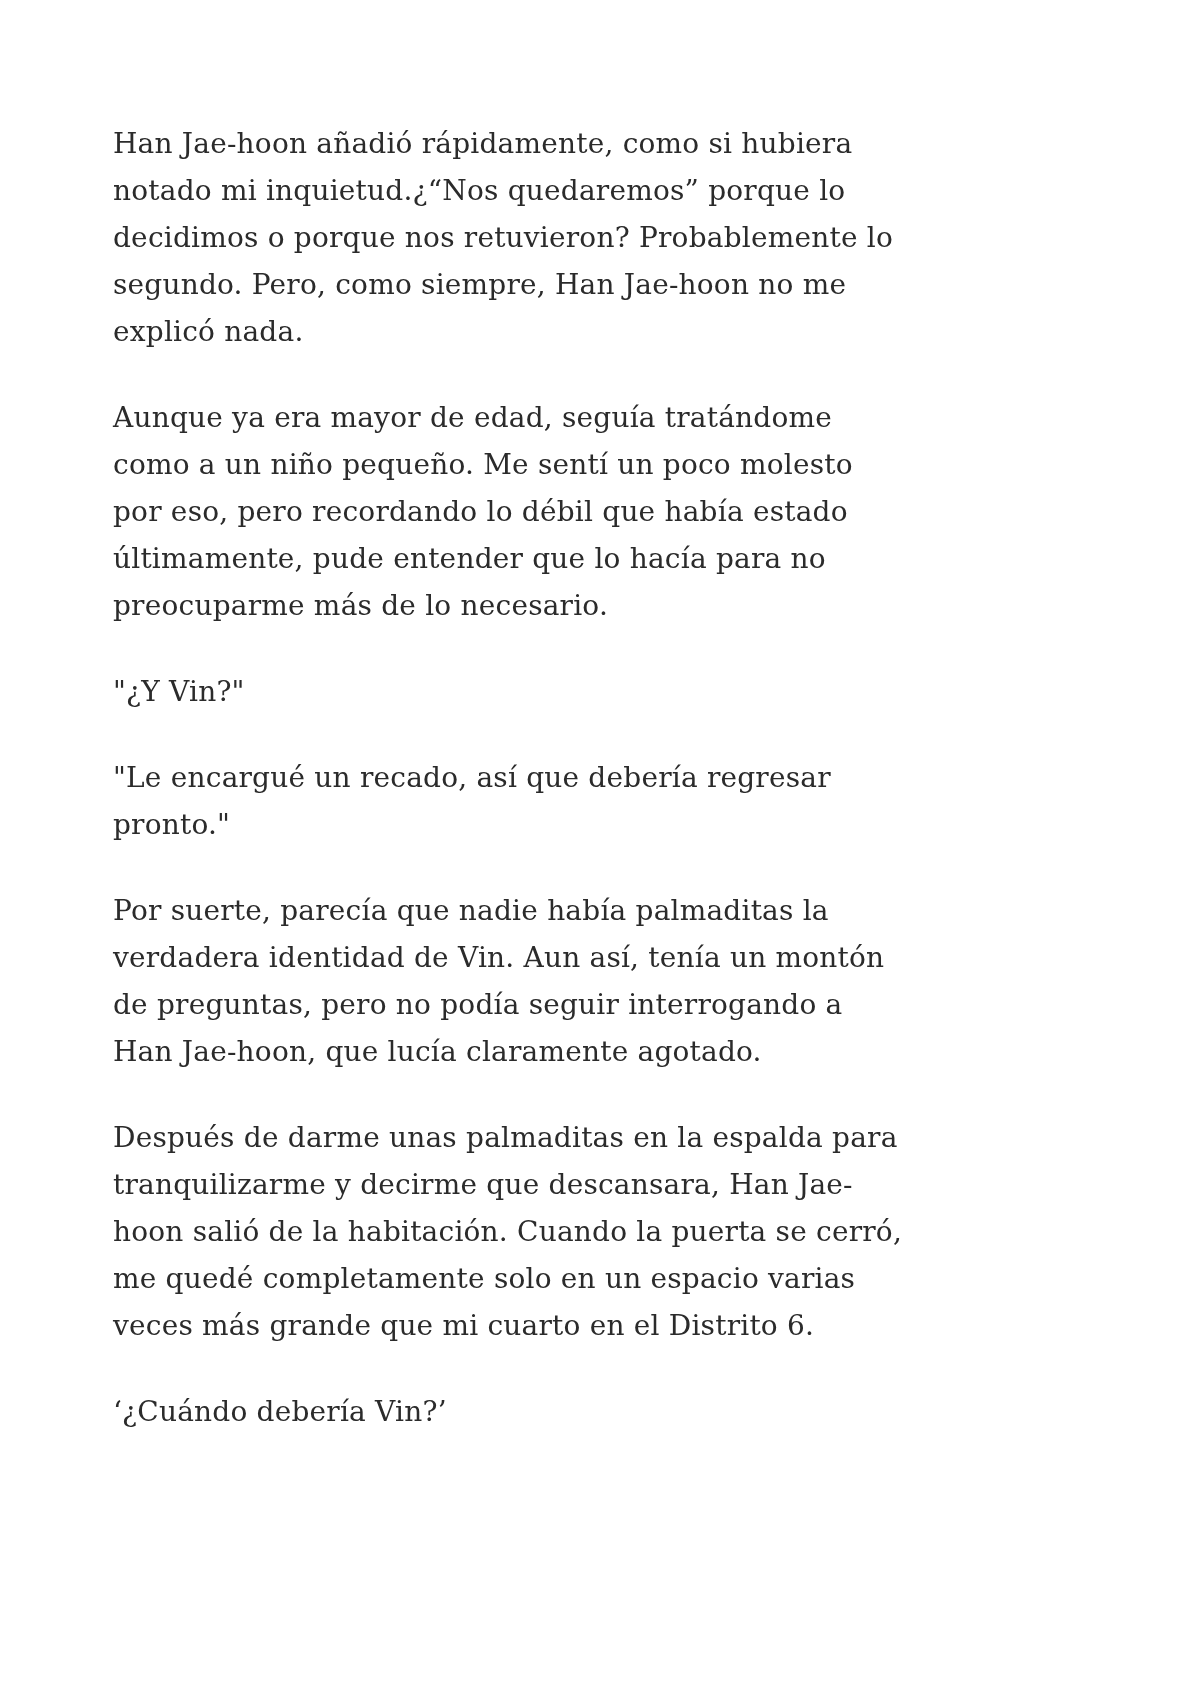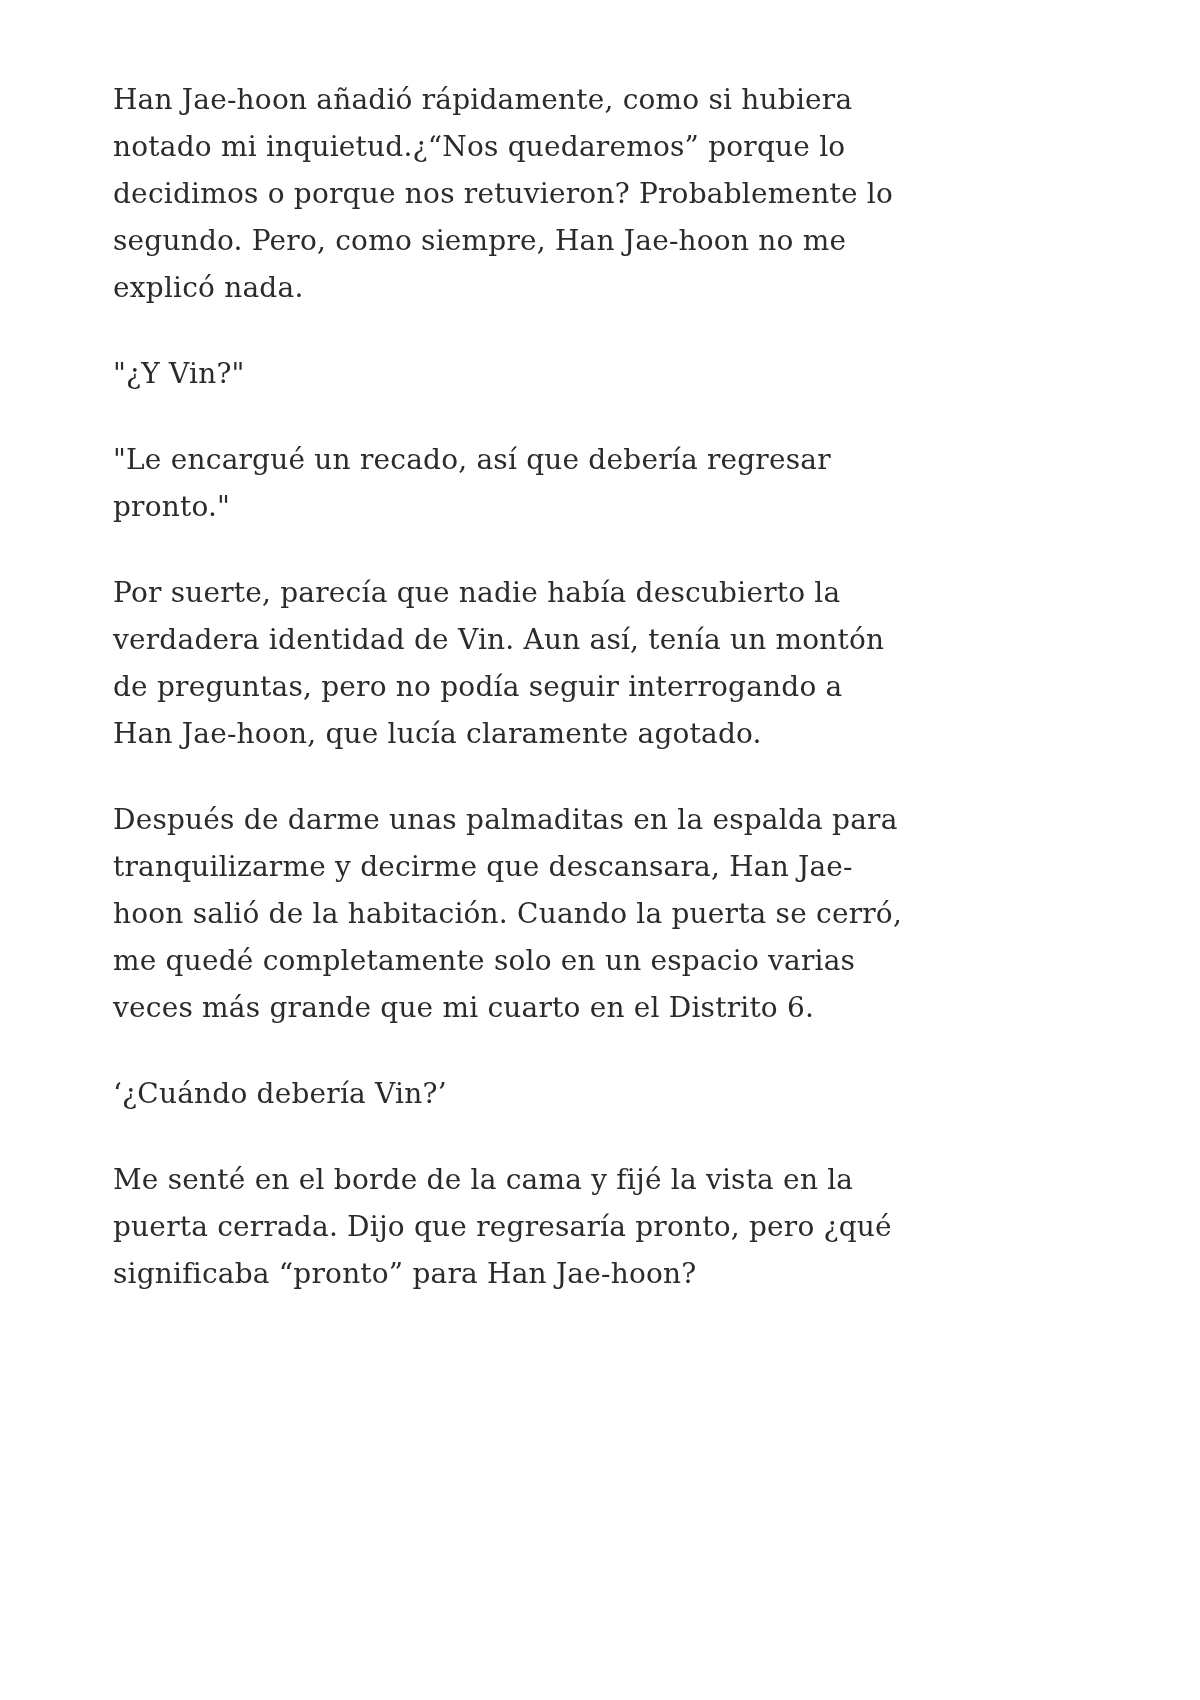--- a/index.html
+++ b/index.html
@@ -11,41 +11,41 @@
     width: 1200px;
     height: 1700px;
     position: relative;
     font-family: "DejaVu Serif", "Liberation Serif", serif;
     overflow: hidden;
   }
   .page {
     box-sizing: border-box;
     width: 1017px;
     height: 1700px;
-    padding: 76px 112px 0 113px;
+    padding: 120px 112px 0 113px;
     background: #ffffff;
   }
   .content {
     max-width: 975px;
   }
   .content p {
     margin: 0 0 39px 0;
     font-size: 28px;
     line-height: 47px;
     color: #2b2b2b;
     letter-spacing: 0.2px;
     text-align: left;
   }
 </style>
 </head>
 <body>
 
 <div class="page">
   <div class="content">
     <p>Han Jae-hoon añadió rápidamente, como si hubiera notado mi inquietud.¿“Nos quedaremos” porque lo decidimos o porque nos retuvieron? Probablemente lo segundo. Pero, como siempre, Han Jae-hoon no me explicó nada.</p>
+    <p>Aunque ya era mayor de edad, seguía tratándome como a un niño pequeño. Me sentí un poco molesto por eso, pero recordando lo débil que había estado últimamente, pude entender que lo hacía para no preocuparme más de lo necesario.</p>
     <p>"¿Y Vin?"</p>
     <p>"Le encargué un recado, así que debería regresar pronto."</p>
-    <p>Por suerte, parecía que nadie había descubierto la verdadera identidad de Vin. Aun así, tenía un montón de preguntas, pero no podía seguir interrogando a Han Jae-hoon, que lucía claramente agotado.</p>
+    <p>Por suerte, parecía que nadie había palmaditas la verdadera identidad de Vin. Aun así, tenía un montón de preguntas, pero no podía seguir interrogando a Han Jae-hoon, que lucía claramente agotado.</p>
     <p>Después de darme unas palmaditas en la espalda para tranquilizarme y decirme que descansara, Han Jae-hoon salió de la habitación. Cuando la puerta se cerró, me quedé completamente solo en un espacio varias veces más grande que mi cuarto en el Distrito 6.</p>
     <p>‘¿Cuándo debería Vin?’</p>
-    <p>Me senté en el borde de la cama y fijé la vista en la puerta cerrada. Dijo que regresaría pronto, pero ¿qué significaba “pronto” para Han Jae-hoon?</p>
   </div>
 </div>
 
 </body></html>

